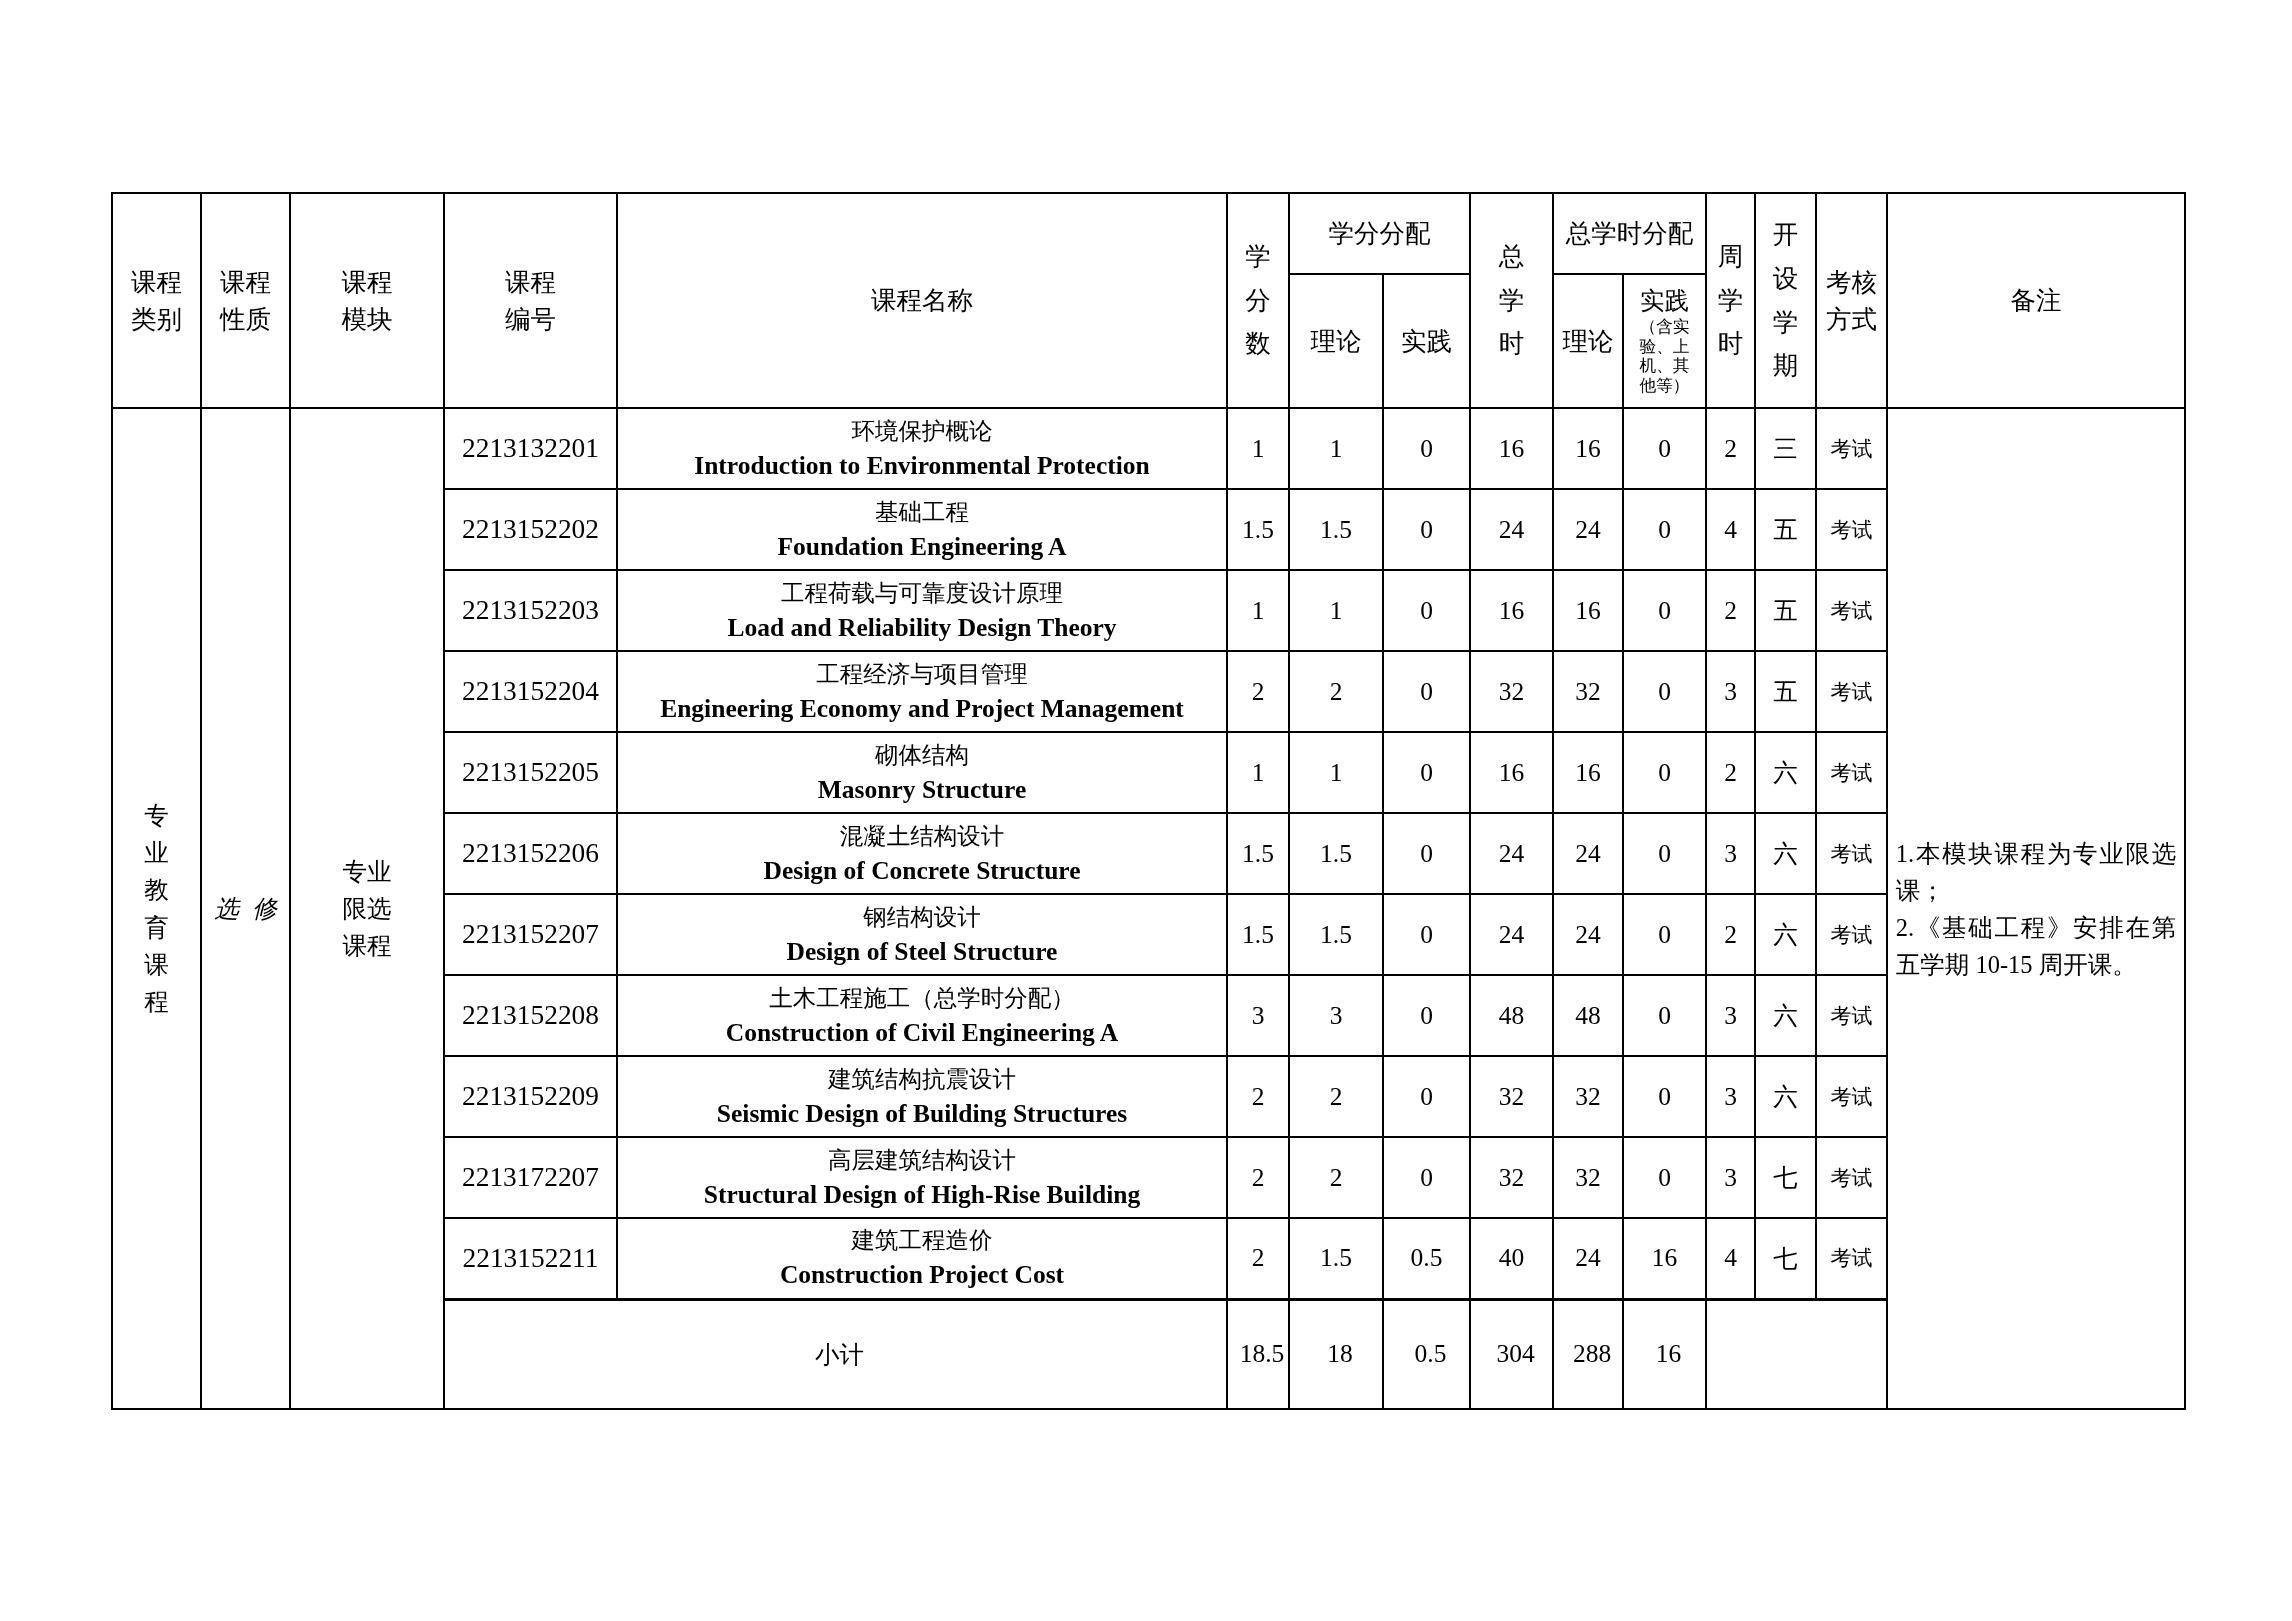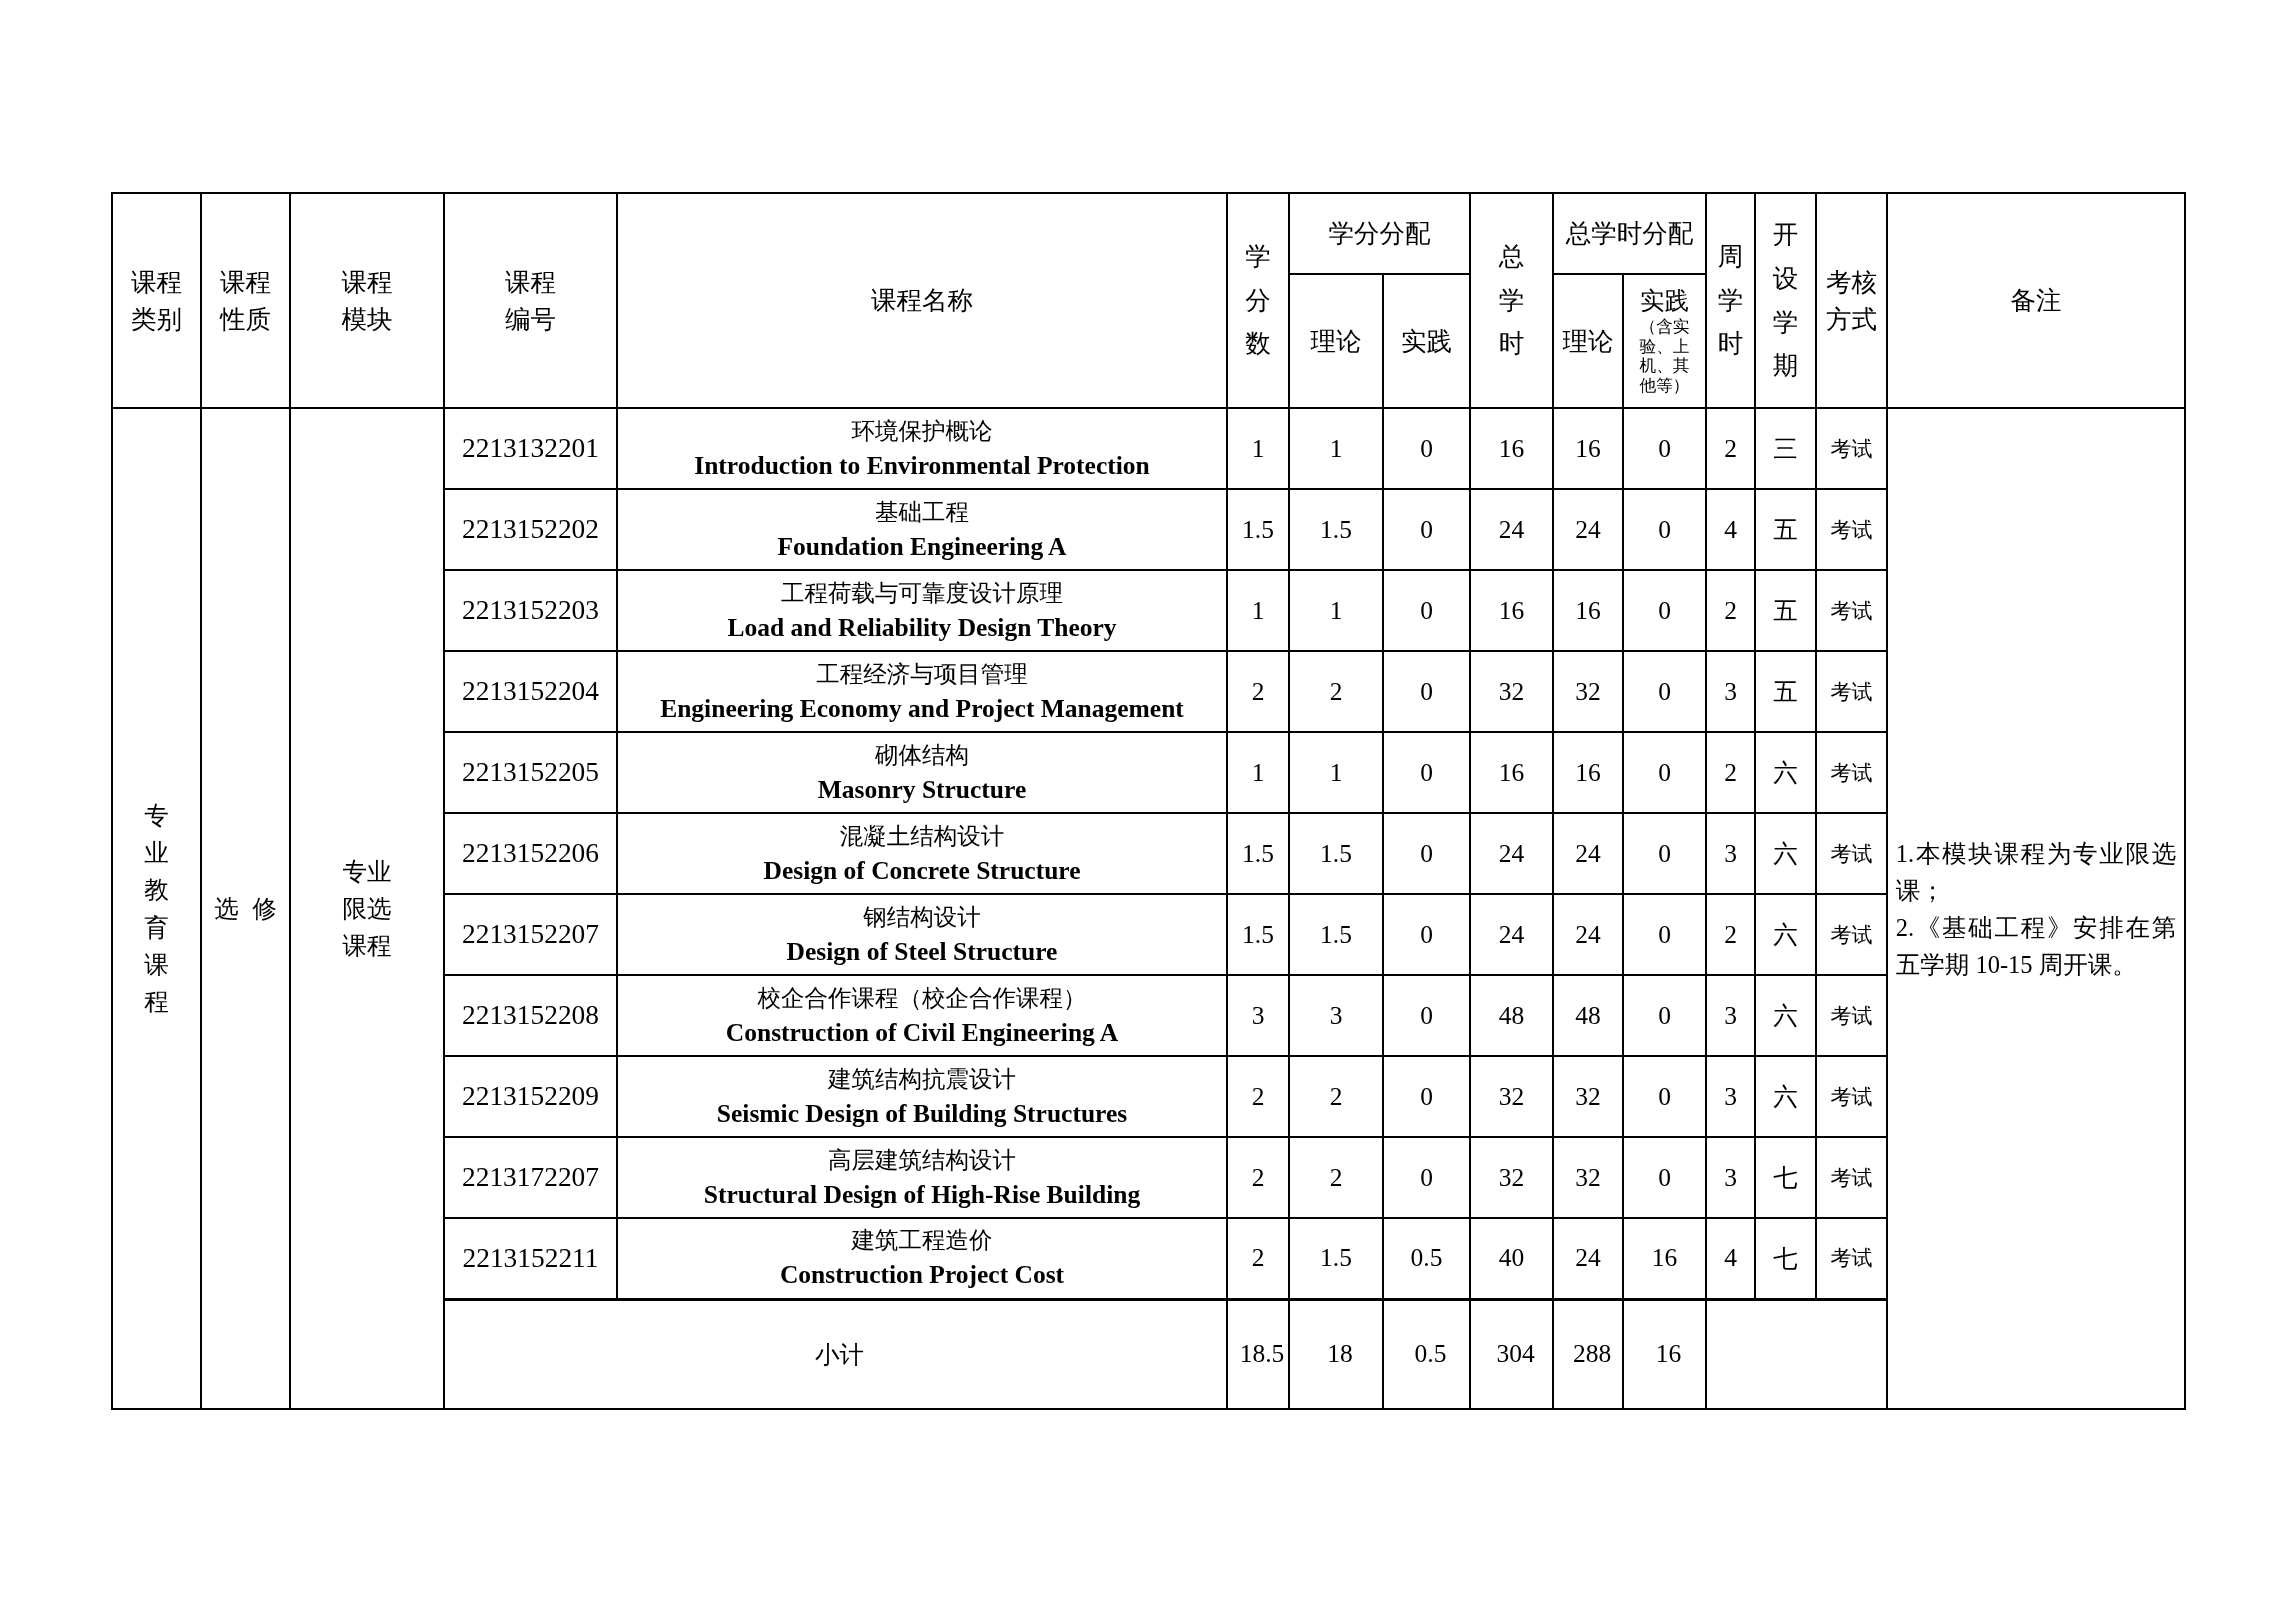--- a/index.html
+++ b/index.html
@@ -27,21 +27,21 @@
        padding:0 12.7px;text-align:center;}
 
   td.code{font-size:27.4px;letter-spacing:0px;}
   td.name .zh{font-size:23.5px;line-height:33px;}
   td.name .en{font-size:25.5px;line-height:35px;font-weight:bold;}
   td.num{font-size:25.5px;}
   td.sem{font-size:24.5px;}
   td.exam{font-size:21px;margin-top:44px;}
 
   td.group-cat .vstack{font-size:24.5px;line-height:1.52;}
-  td.group-nat span{font-size:24.5px;letter-spacing:0.55em;margin-right:-0.55em;}
+  td.group-nat span{font-size:24.5px;letter-spacing:0.55em;margin-right:-0.55em;font-style:italic;}
   td.group-mod{font-size:24.5px;}
   td.group-mod .mstack{white-space:pre-line;line-height:1.52;}
 
   td.remarks{vertical-align:middle;text-align:left;padding:0 7.8px;border-radius:7px;}
   td.remarks p{margin:0;font-size:24.5px;line-height:37px;text-align:justify;
        text-justify:inter-ideograph;}
   td.remarks p + p{}
 
   td.subtotal-label{font-size:24.5px;}
   td.blank{border-left:2px solid #000;}
@@ -272,21 +272,21 @@
     <td class="num">24</td>
     <td class="num">24</td>
     <td class="num">0</td>
     <td class="num">2</td>
     <td class="sem">六</td>
     <td class="exam">考试</td>
   </tr>
   <tr class="course">
     <td class="code">2213152208</td>
     <td class="name">
-      <div class="zh">校企合作课程（校企合作课程）</div>
+      <div class="zh">土木工程施工（总学时分配）</div>
       <div class="en">Construction of Civil Engineering A</div>
     </td>
     <td class="num">3</td>
     <td class="num">3</td>
     <td class="num">0</td>
     <td class="num">48</td>
     <td class="num">48</td>
     <td class="num">0</td>
     <td class="num">3</td>
     <td class="sem">六</td>

